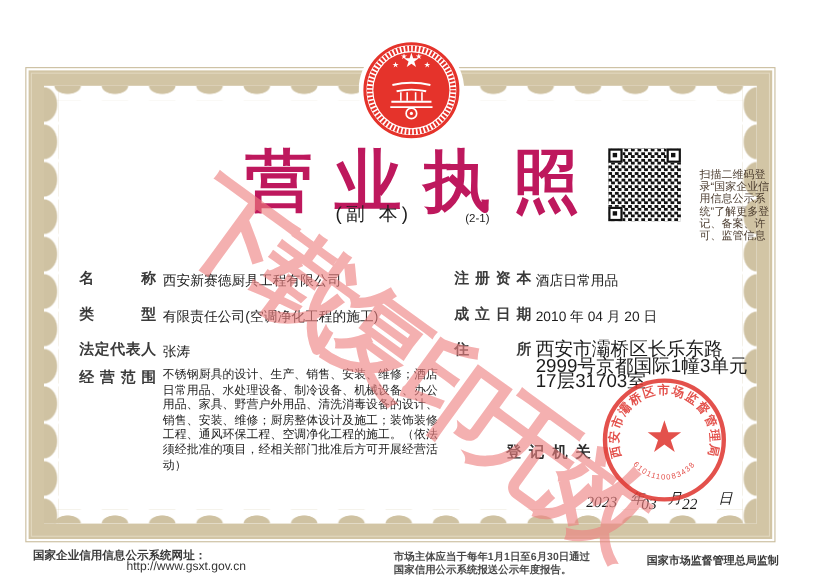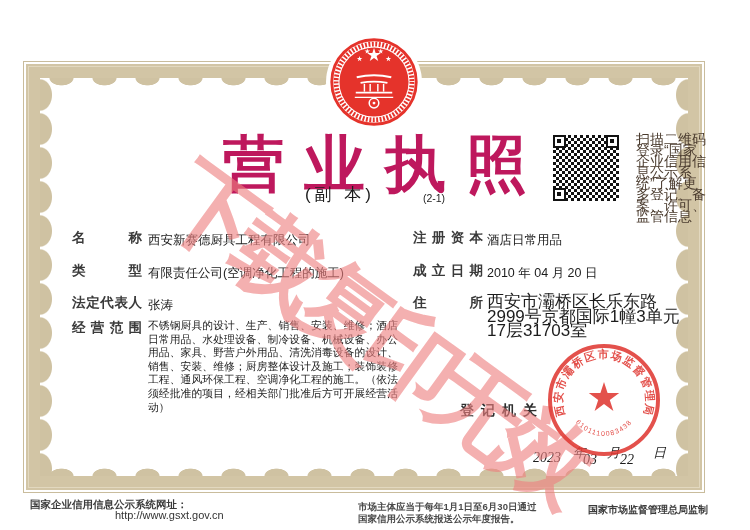--- a/index.html
+++ b/index.html
@@ -41,28 +41,28 @@
   .subtitle .sub-no{font-size:10.5px;vertical-align:-2px;letter-spacing:0;margin-left:48px;}
 
   
   .qr{position:absolute;left:553px;top:135px;width:66px;height:66px;z-index:2;
       background-image:conic-gradient(#121212 25%, #fff 0 50%, #121212 0 75%, #fff 0),
                        conic-gradient(rgba(18,18,18,.85) 25%, rgba(255,255,255,.0) 0 50%, rgba(18,18,18,.85) 0 75%, rgba(255,255,255,0) 0);
       background-size:6px 6px, 10px 10px;}
   .finder{position:absolute;width:13px;height:13px;background:#fff;border:2.5px solid #121212;box-sizing:border-box;}
   .finder::after{content:"";position:absolute;left:2px;top:2px;width:4px;height:4px;background:#121212;}
   .finder.tl{left:0;top:0;} .finder.tr{right:0;top:0;} .finder.bl{left:0;bottom:0;}
-  .qr-caption{position:absolute;left:636px;top:134px;width:72px;z-index:2;
-              font-size:14px;line-height:11px;color:#4a3b2e;}
+  .qr-caption{position:absolute;left:636px;top:154px;width:72px;z-index:2;
+              font-size:10px;line-height:11px;color:#4a3b2e;}
 
   
   .flabel{display:inline-block;text-align:justify;text-align-last:justify;
           font-size:13.5px;font-weight:700;color:#3a3a3a;}
   .fval{font-size:12.5px;color:#1c1c1c;}
-  .row{position:absolute;z-index:2;}
+  .row{position:absolute;z-index:2;margin-top:16px;}
   .lab-l{left:72px;width:70px;}
   .val-l{left:148px;}
   .lab-r{left:413px;width:70px;}
   .val-r{left:487px;}
   .scope-val{width:250px;font-size:10.8px;line-height:13.6px;text-align:justify;color:#1c1c1c;}
   .addr-val{width:204px;font-size:17px;line-height:14.5px;color:#1c1c1c;}
 
   
   .reg-label{position:absolute;left:460px;top:402px;z-index:2;
              font-size:14px;font-weight:700;letter-spacing:7px;color:#2e2e2e;}

